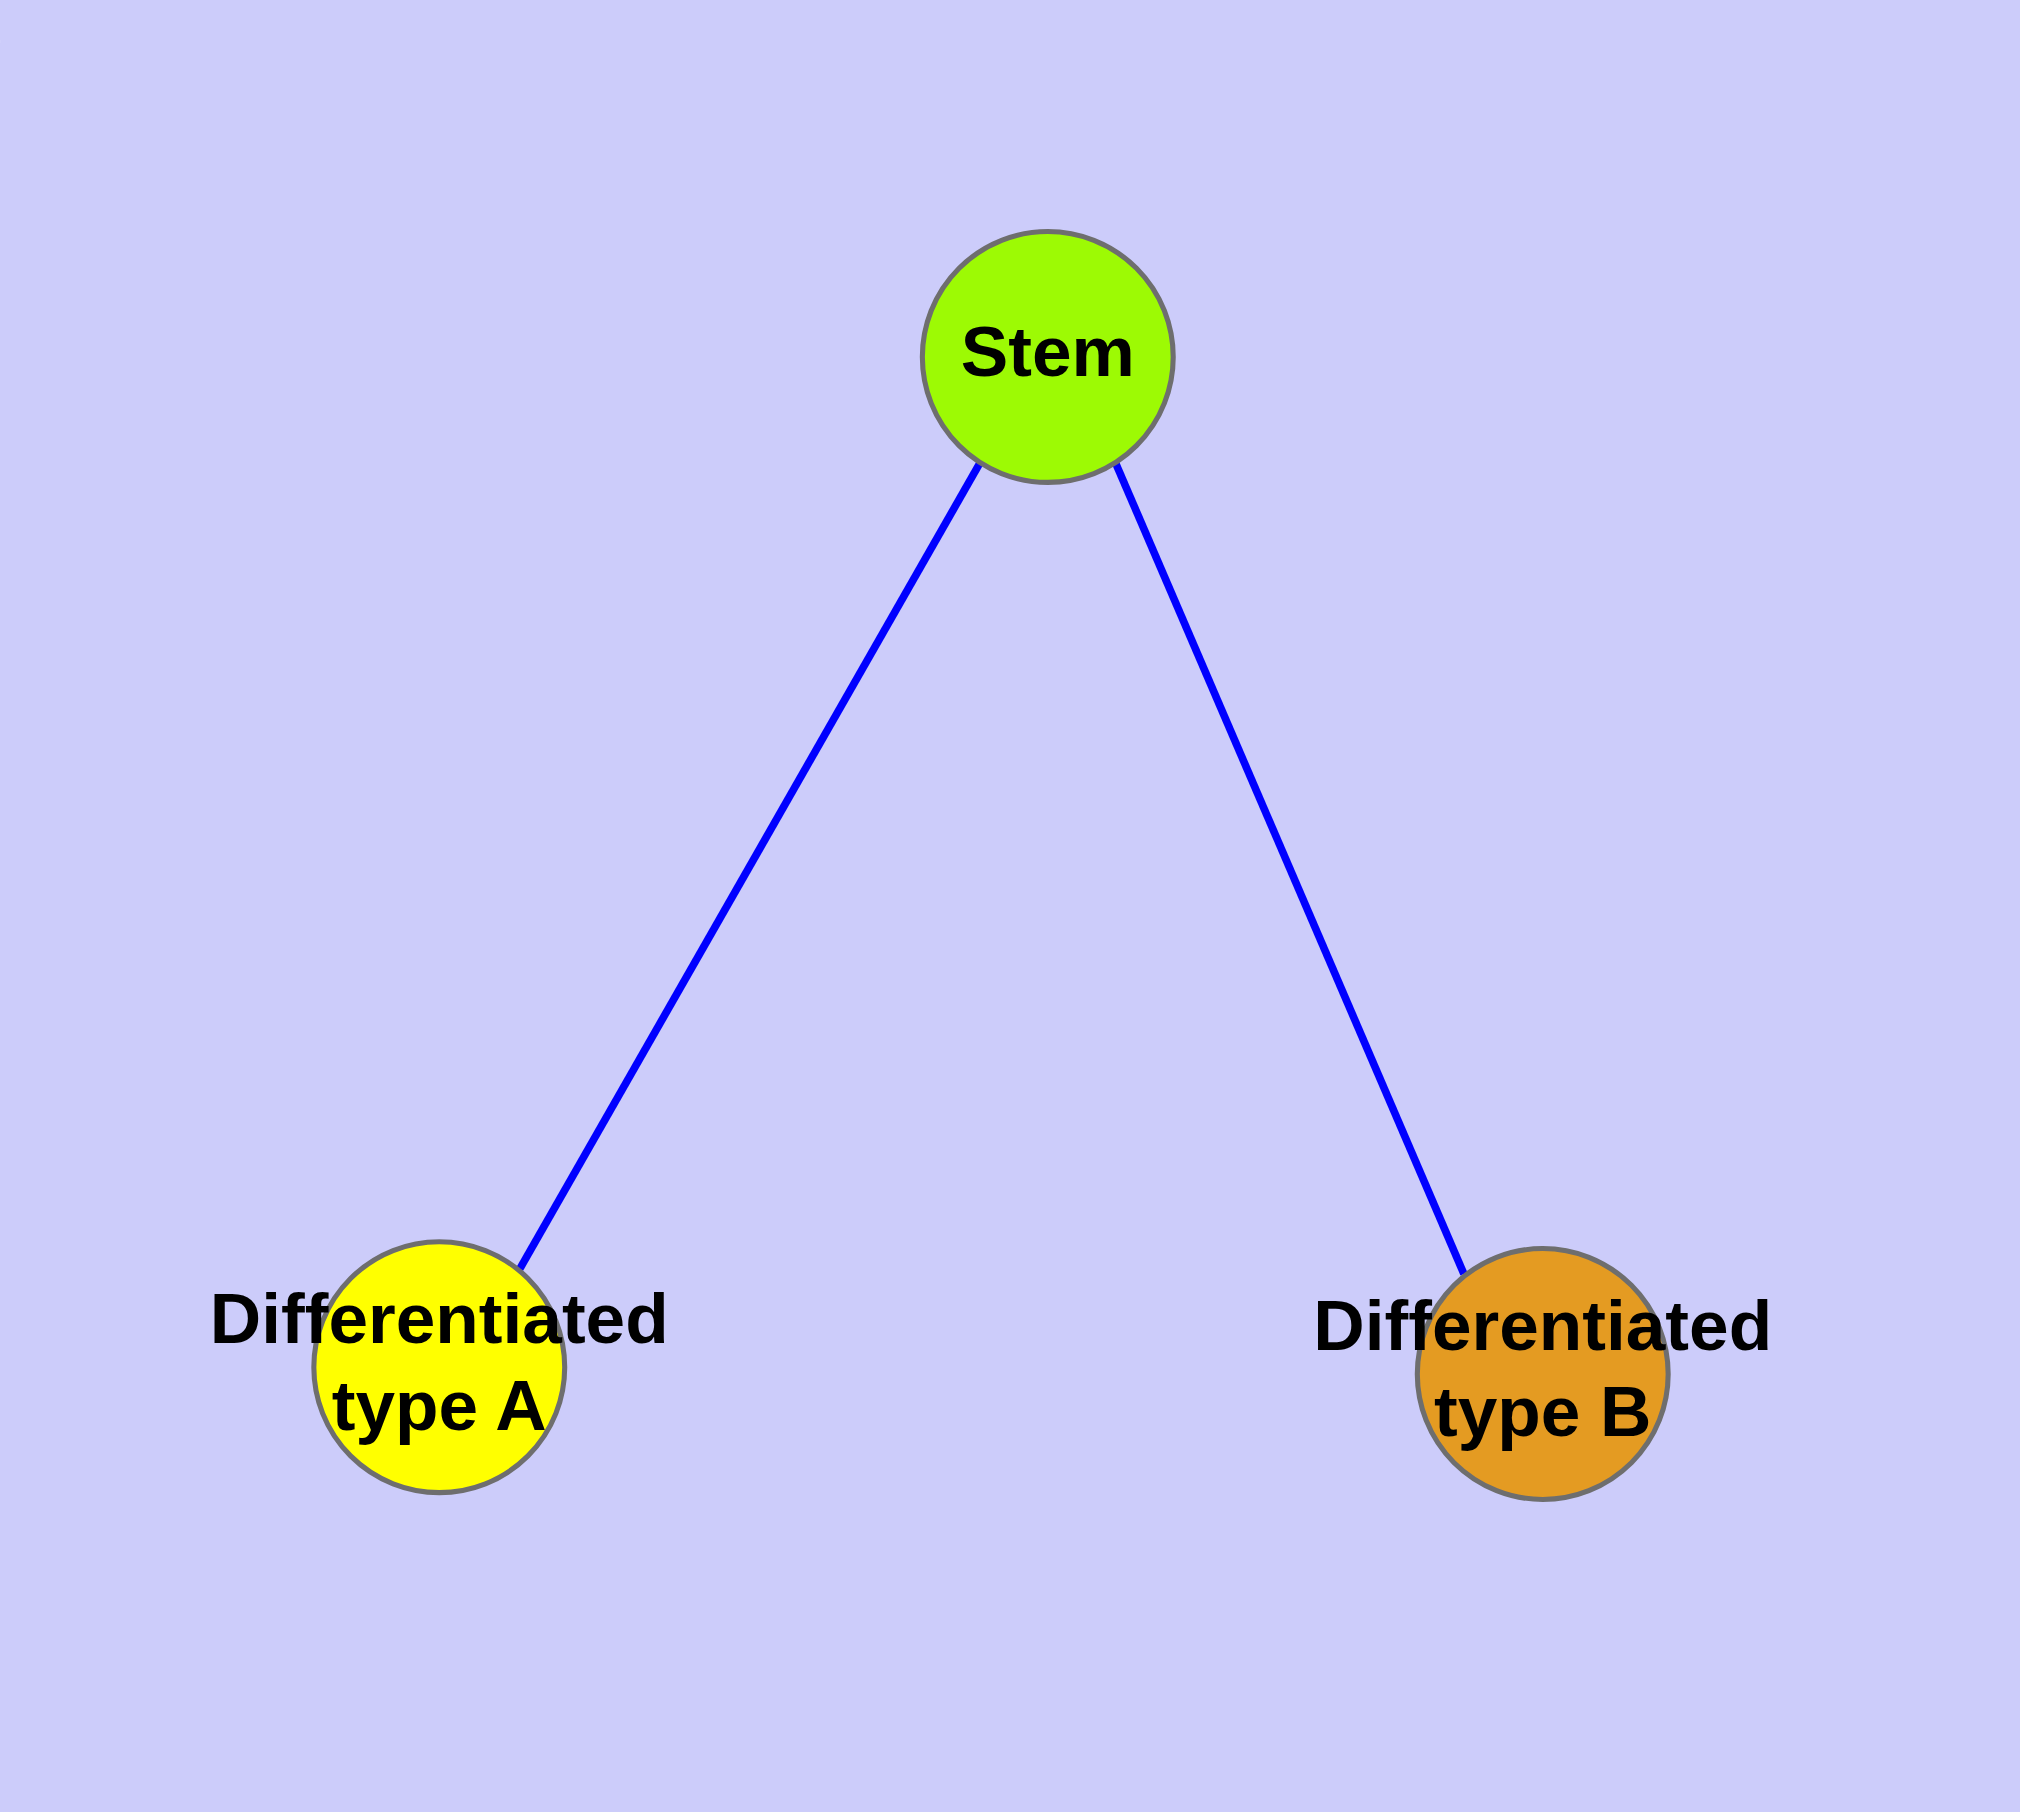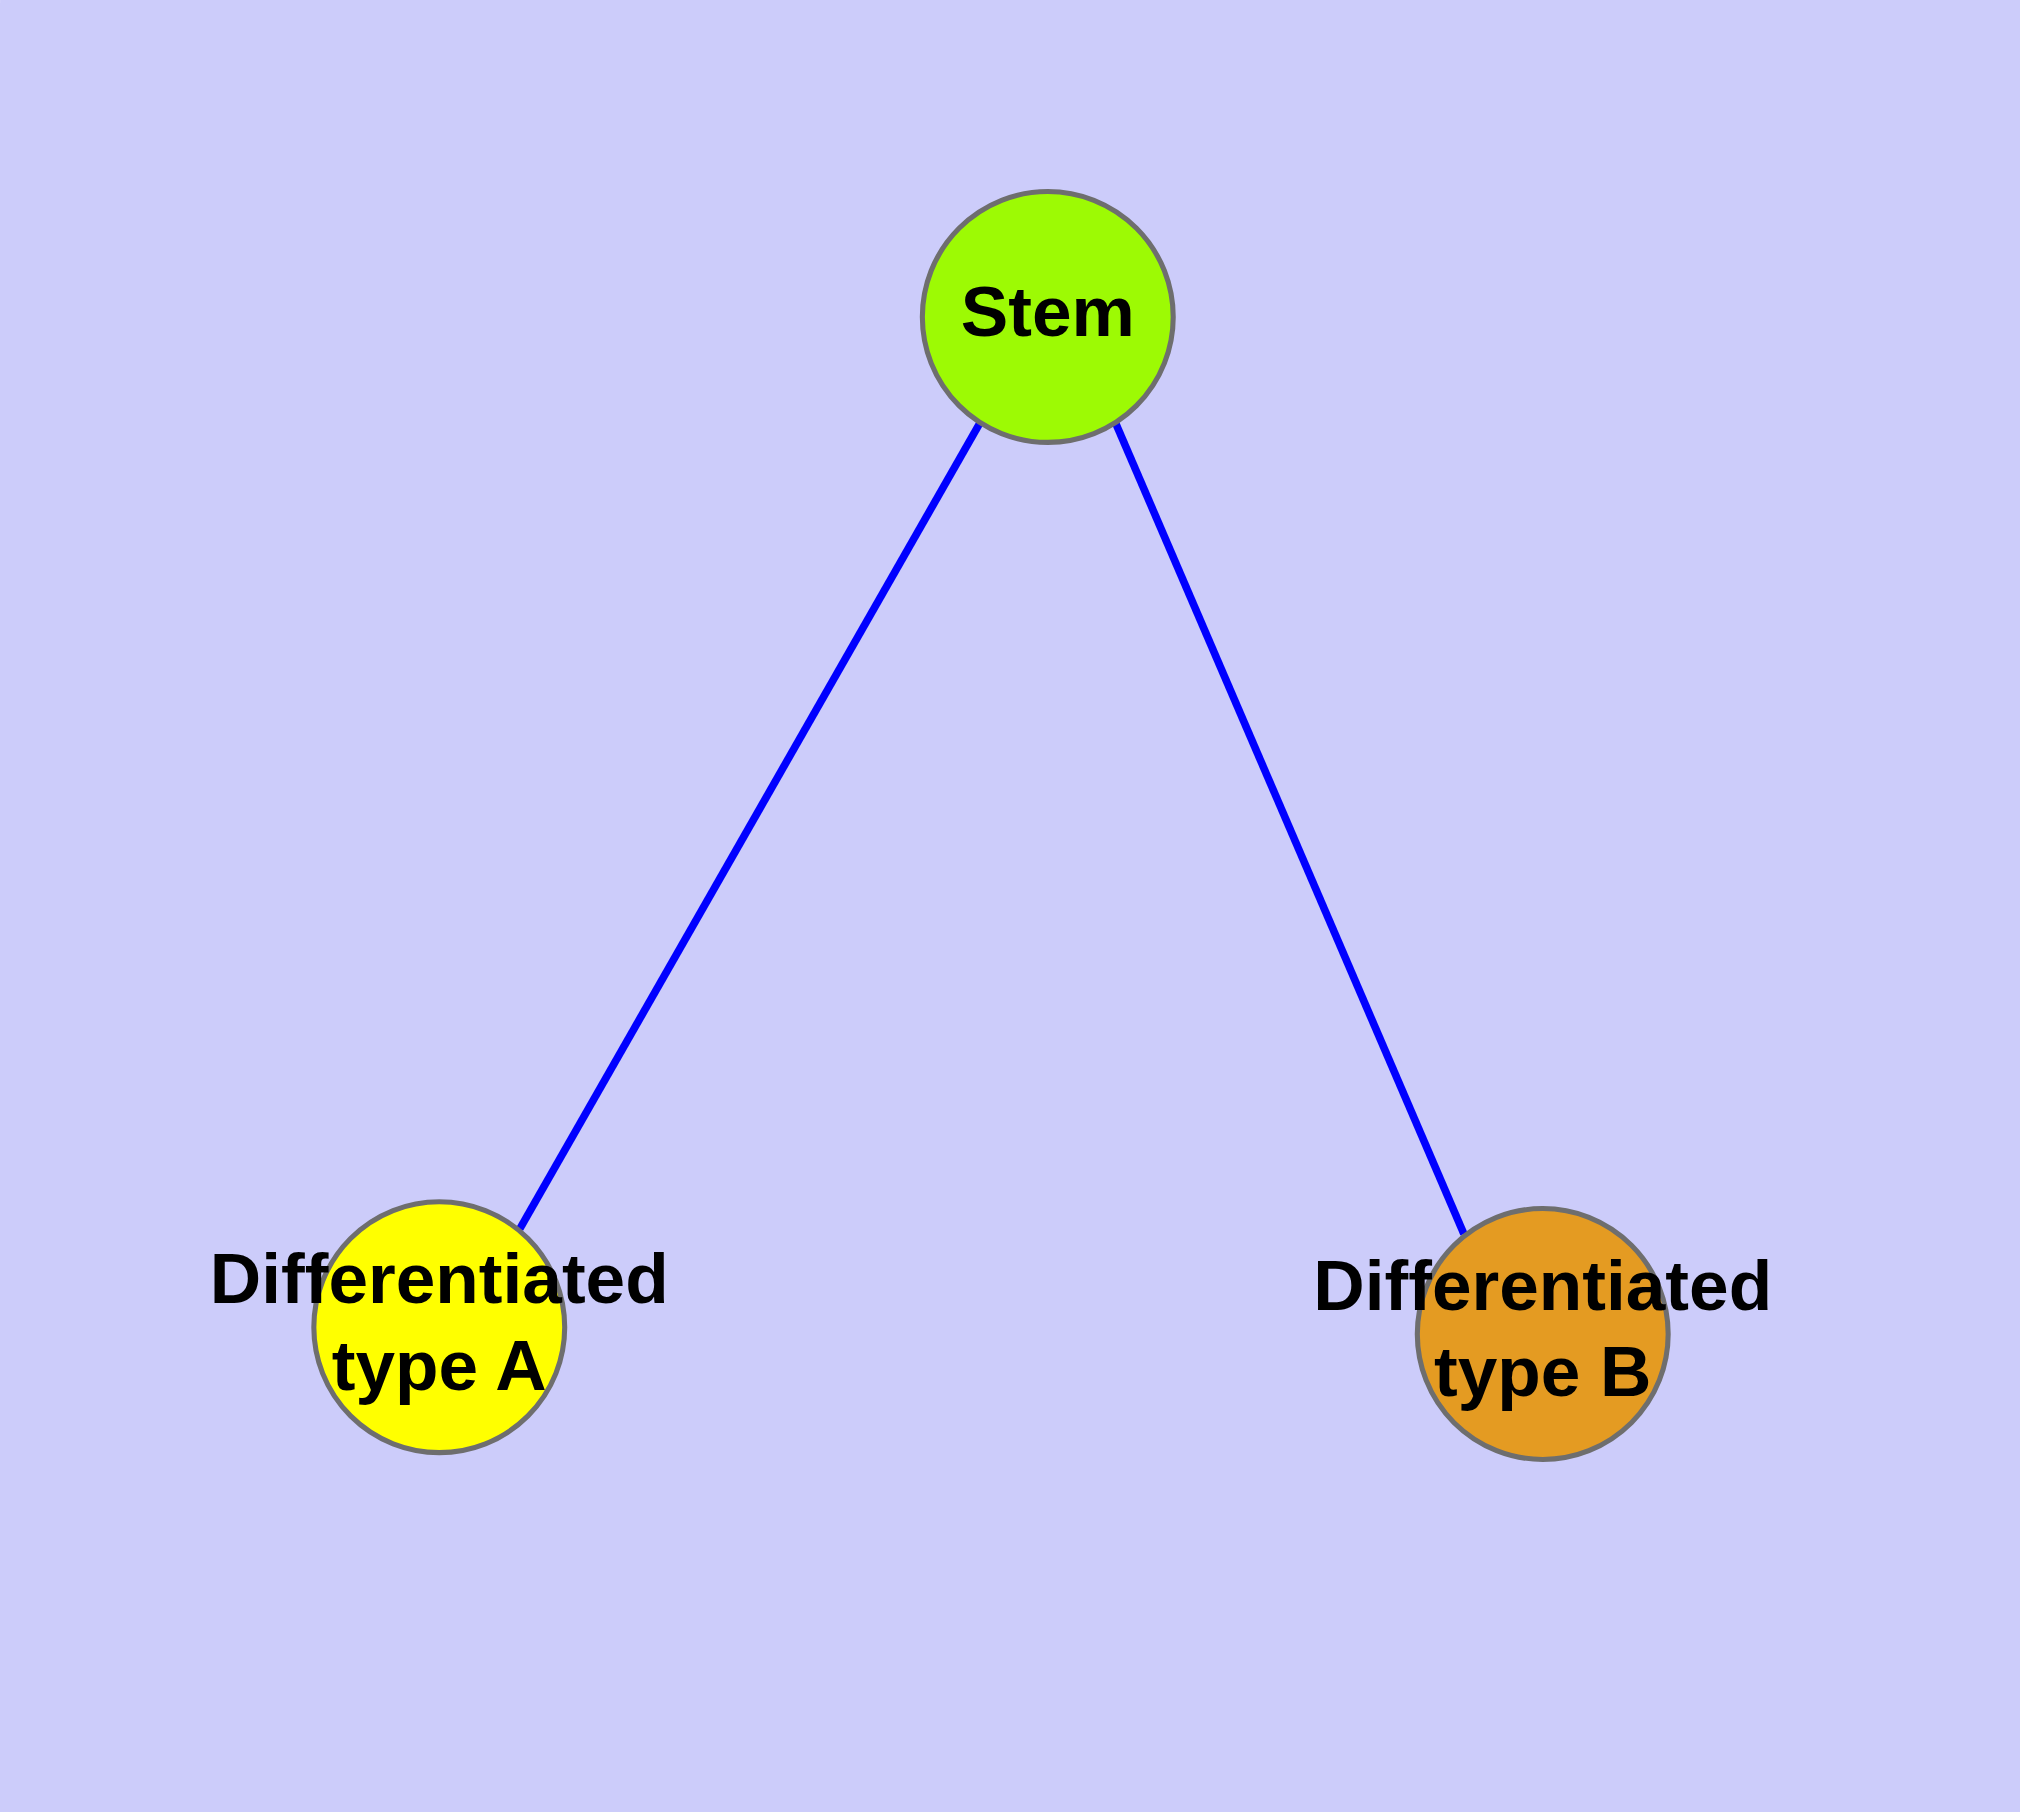--- a/index.html
+++ b/index.html
@@ -47,21 +47,21 @@
     left: 0;
     top: 0;
     width: 2021px;
     height: 3.4px;
     background: #d8d8fb;
   }
 </style>
 </head>
 <body>
 
-<div id="stage" style="width: 2021px; height: 1600px; background: rgb(204, 204, 250);">
+<div id="stage" style="width: 2021px; height: 1600px; background: rgb(204, 204, 250); margin-top: 40px;">
   <div class="top-strip"></div>
 
   <svg id="graph-svg" viewBox="0 0 2384 2138" style="width: 2021px; height: 1812px;">
 
     <rect id="bg-rect" x="0" y="0" width="2384" height="2138" fill="#ccccfa"></rect>
 
     <g>
       <line class="edge-line" id="edge-0" x1="1156" y1="499" x2="613" y2="1450" stroke="#0000ff" stroke-width="9"></line>
       <line class="edge-line" id="edge-1" x1="1316" y1="499" x2="1727" y2="1456" stroke="#0000ff" stroke-width="9"></line>
     </g>

